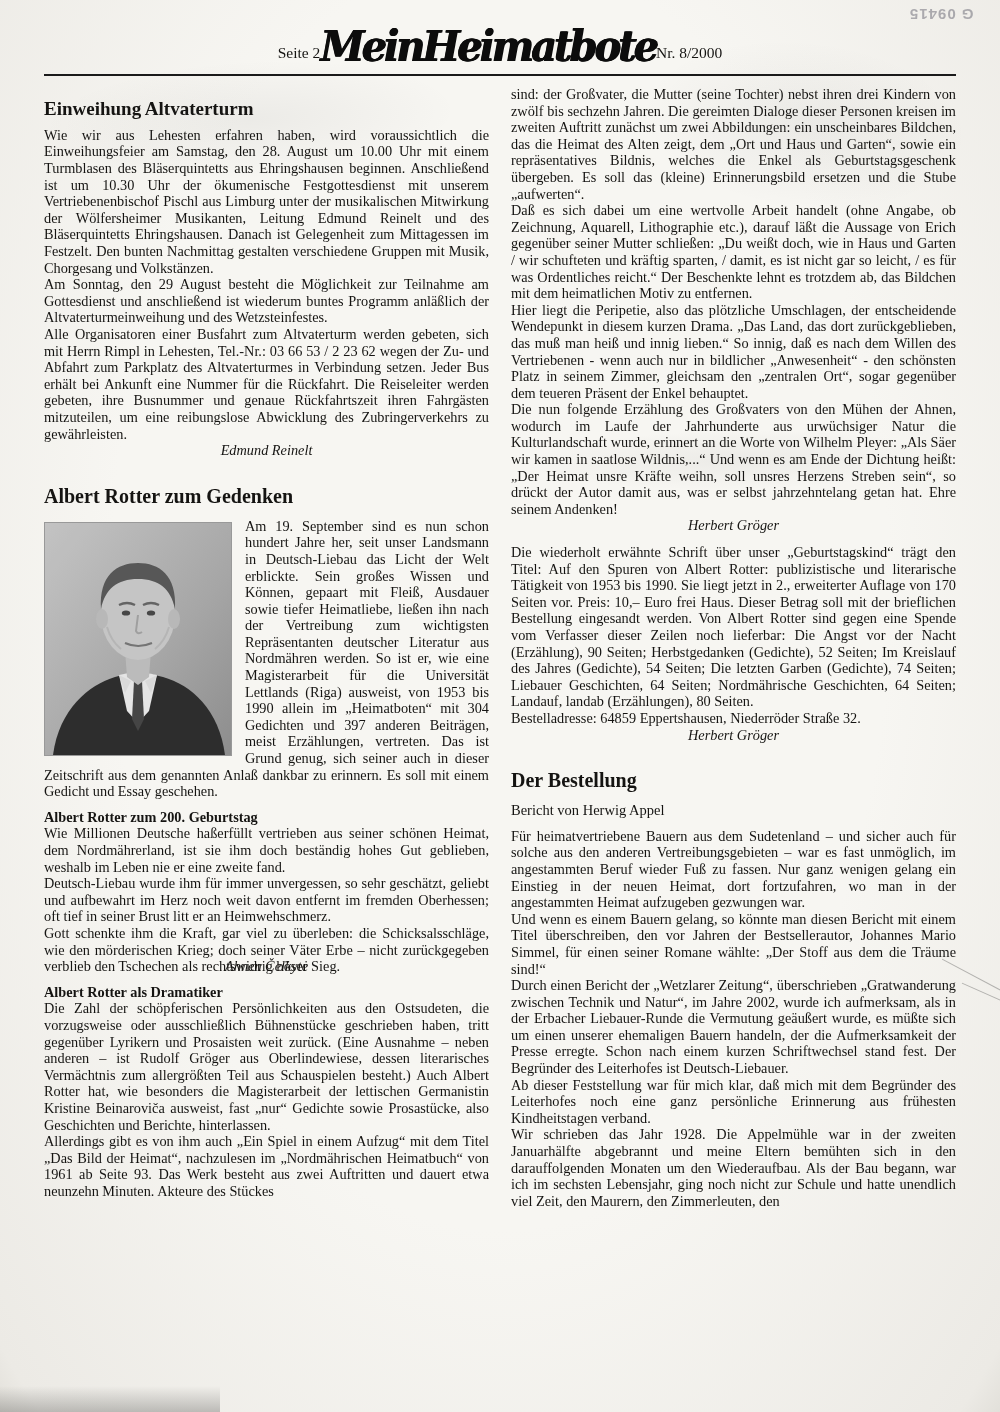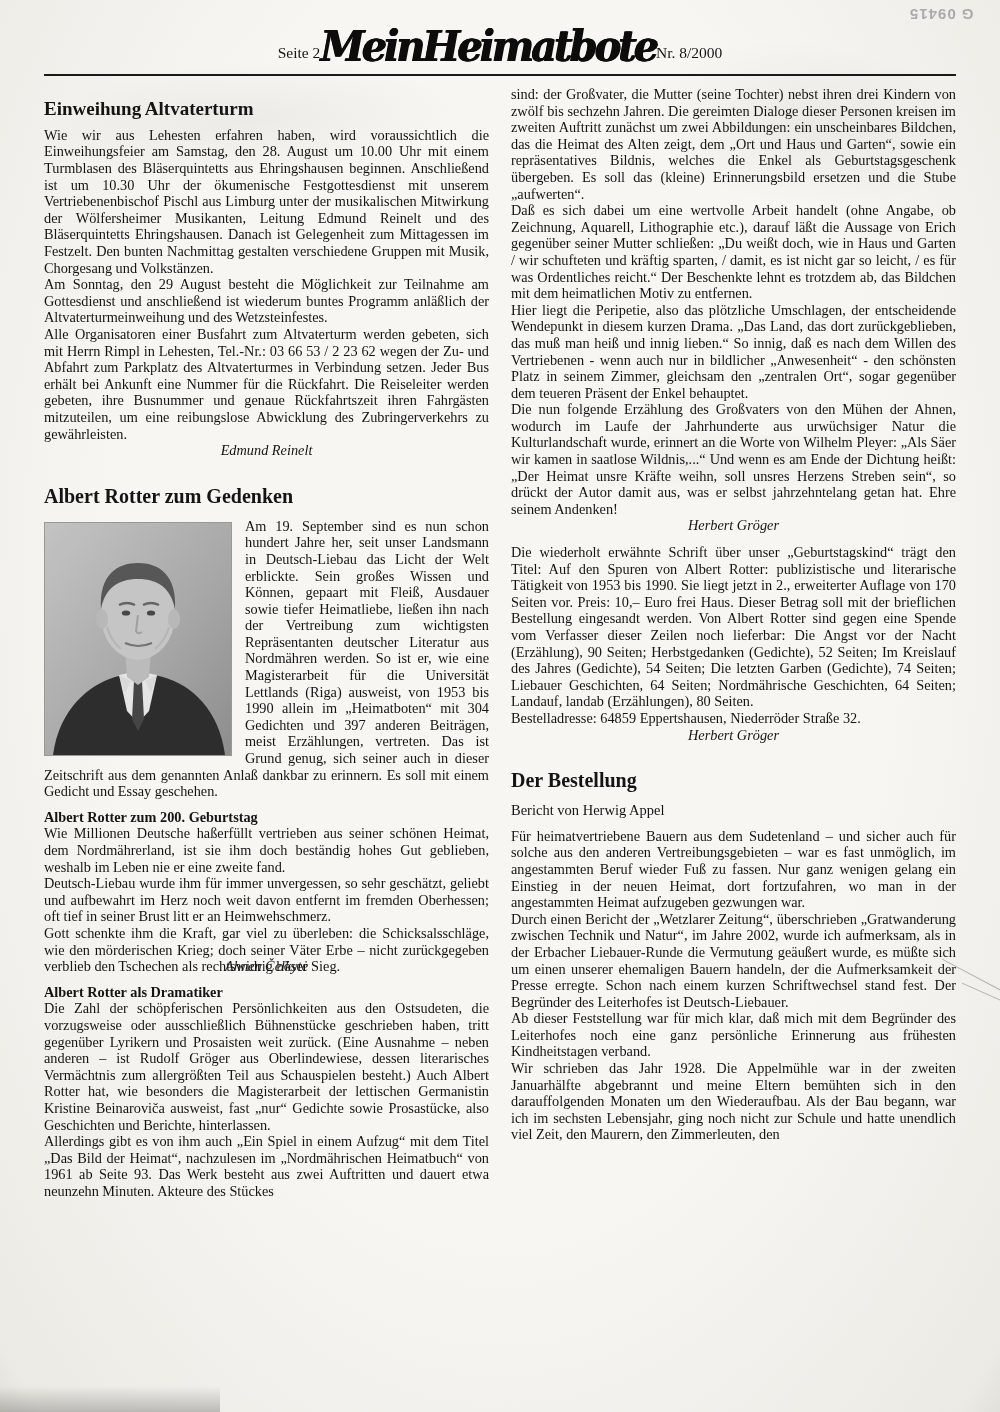--- a/index.html
+++ b/index.html
@@ -145,20 +145,21 @@
       <p>Die nun folgende Erzählung des Großvaters von den Mühen der Ahnen, wodurch im Laufe der Jahrhunderte aus urwüchsiger Natur die Kulturlandschaft wurde, erinnert an die Worte von Wilhelm Pleyer: „Als Säer wir kamen in saatlose Wildnis,...“ Und wenn es am Ende der Dichtung heißt: „Der Heimat unsre Kräfte weihn, soll unsres Herzens Streben sein“, so drückt der Autor damit aus, was er selbst jahrzehntelang getan hat. Ehre seinem Andenken!</p>
       <div class="sig">Herbert Gröger</div>
 
       <p style="margin-top:10px">Die wiederholt erwähnte Schrift über unser „Geburtstagskind“ trägt den Titel: Auf den Spuren von Albert Rotter: publizistische und literarische Tätigkeit von 1953 bis 1990. Sie liegt jetzt in 2., erweiterter Auflage von 170 Seiten vor. Preis: 10,– Euro frei Haus. Dieser Betrag soll mit der brieflichen Bestellung eingesandt werden. Von Albert Rotter sind gegen eine Spende vom Verfasser dieser Zeilen noch lieferbar: Die Angst vor der Nacht (Erzählung), 90 Seiten; Herbstgedanken (Gedichte), 52 Seiten; Im Kreislauf des Jahres (Gedichte), 54 Seiten; Die letzten Garben (Gedichte), 74 Seiten; Liebauer Geschichten, 64 Seiten; Nordmährische Geschichten, 64 Seiten; Landauf, landab (Erzählungen), 80 Seiten.</p>
       <p>Bestelladresse: 64859 Eppertshausen, Niederröder Straße 32.</p>
       <div class="sig">Herbert Gröger</div>
 
       <div class="article-title big">Der Bestellung</div>
       <div class="subtitle">Bericht von Herwig Appel</div>
       <p>Für heimatvertriebene Bauern aus dem Sudetenland – und sicher auch für solche aus den anderen Vertreibungsgebieten – war es fast unmöglich, im angestammten Beruf wieder Fuß zu fassen. Nur ganz wenigen gelang ein Einstieg in der neuen Heimat, dort fortzufahren, wo man in der angestammten Heimat aufzugeben gezwungen war.</p>
+      <p>Und wenn es einem Bauern gelang, so könnte man diesen Bericht mit einem Titel überschreiben, den vor Jahren der Bestsellerautor, Johannes Mario Simmel, für einen seiner Romane wählte: „Der Stoff aus dem die Träume sind!“</p>
       <p>Durch einen Bericht der „Wetzlarer Zeitung“, überschrieben „Gratwanderung zwischen Technik und Natur“, im Jahre 2002, wurde ich aufmerksam, als in der Erbacher Liebauer-Runde die Vermutung geäußert wurde, es müßte sich um einen unserer ehemaligen Bauern handeln, der die Aufmerksamkeit der Presse erregte. Schon nach einem kurzen Schriftwechsel stand fest. Der Begründer des Leiterhofes ist Deutsch-Liebauer.</p>
       <p>Ab dieser Feststellung war für mich klar, daß mich mit dem Begründer des Leiterhofes noch eine ganz persönliche Erinnerung aus frühesten Kindheitstagen verband.</p>
       <p>Wir schrieben das Jahr 1928. Die Appelmühle war in der zweiten Januarhälfte abgebrannt und meine Eltern bemühten sich in den darauffolgenden Monaten um den Wiederaufbau. Als der Bau begann, war ich im sechsten Lebensjahr, ging noch nicht zur Schule und hatte unendlich viel Zeit, den Maurern, den Zimmerleuten, den</p>
     </div>
 
   </div>
 
   <div class="crease c1"></div>
   <div class="crease c2"></div>
   <div class="corner-shadow"></div>

